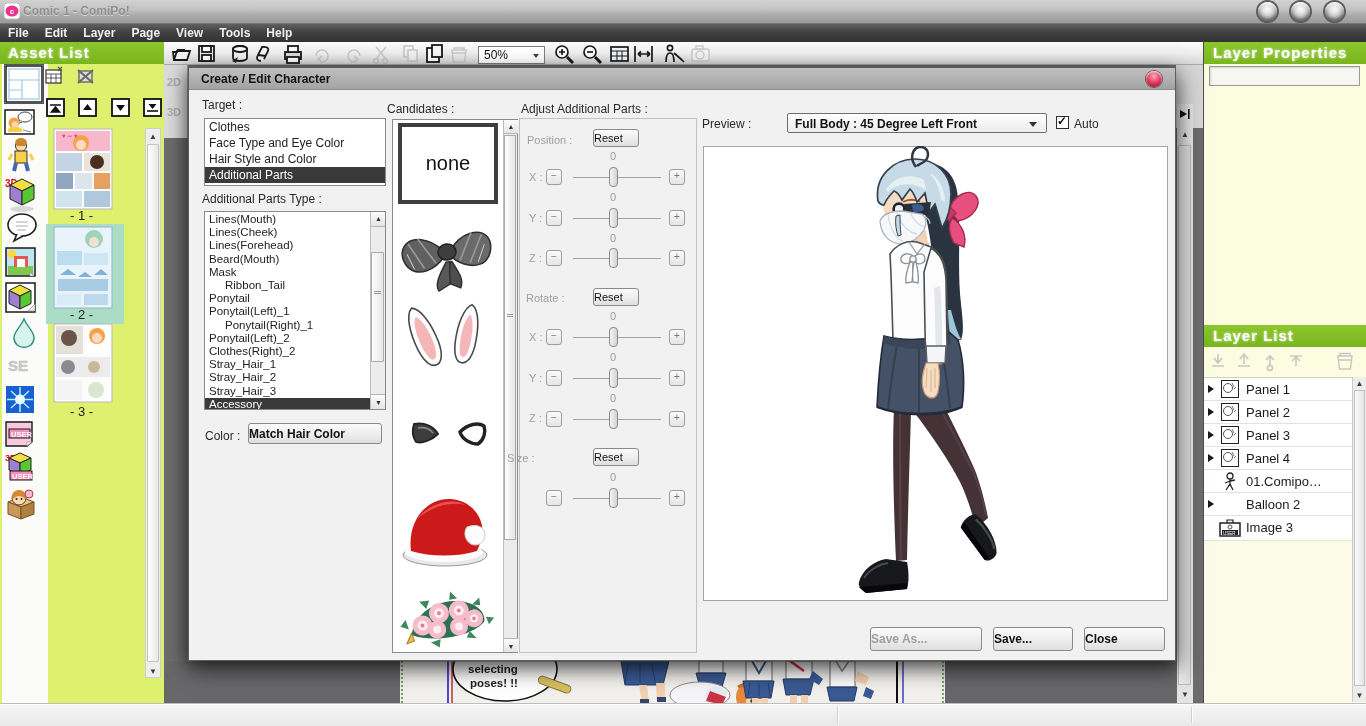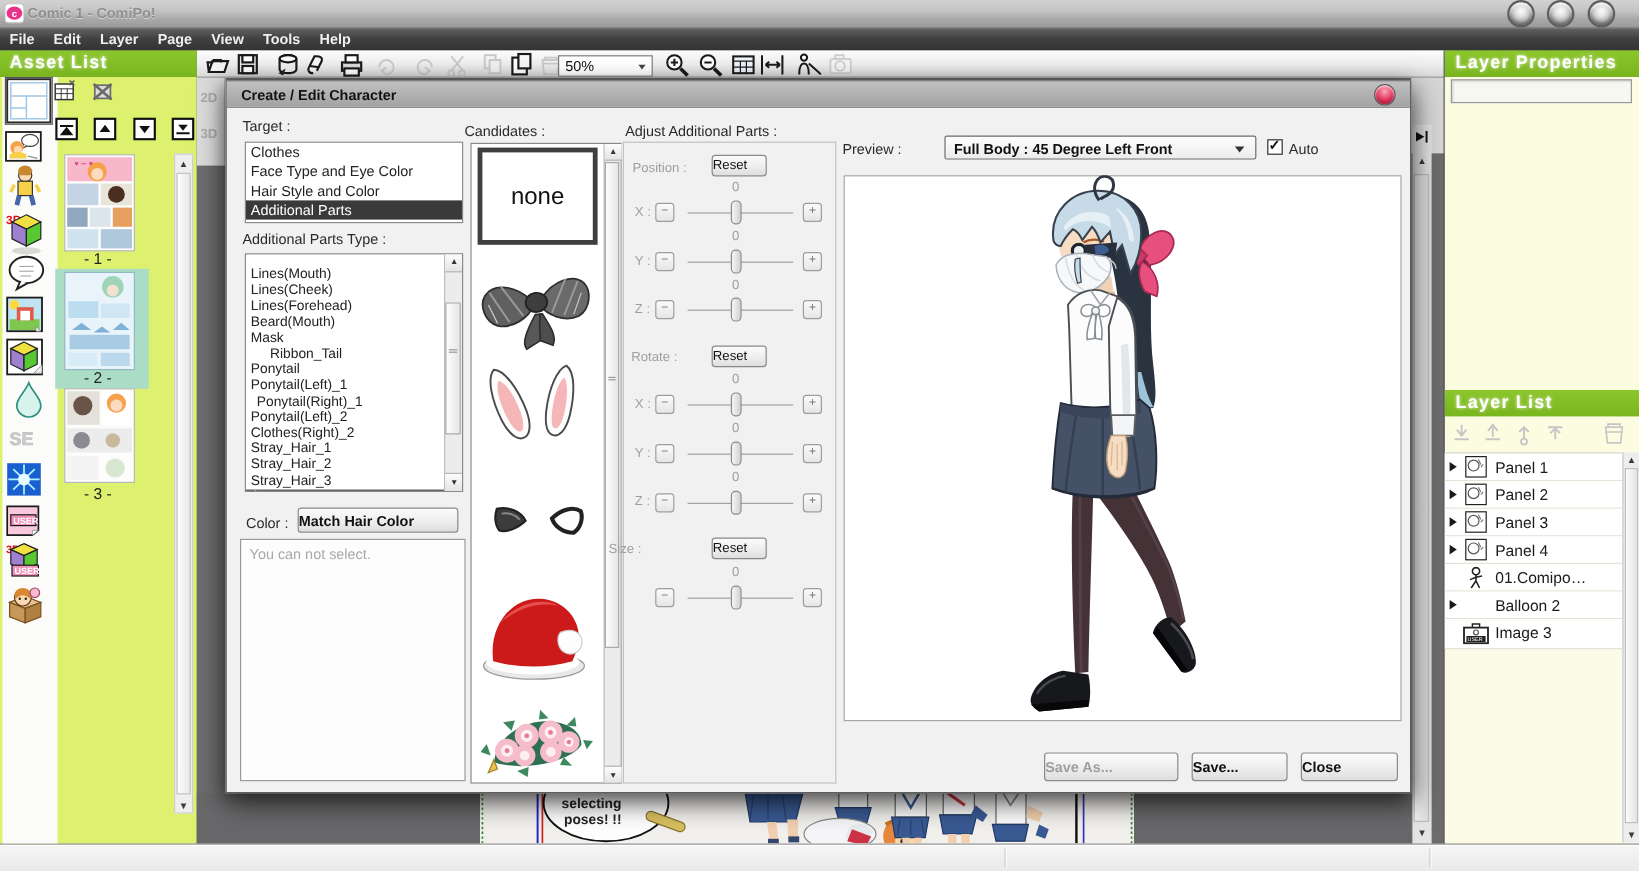--- a/index.html
+++ b/index.html
@@ -125,21 +125,21 @@
       <path d="M471,4 v16 M488,4 v16 M474,12 h12 M474,12 l3,-2.5 M474,12 l3,2.5 M486,12 l-3,-2.5 M486,12 l-3,2.5"></path>
       <circle cx="506" cy="6" r="2.6" fill="#fff"></circle>
         <path d="M502,20 c0,-6 1,-9 4,-9 s4,3 4,9 M510,11 l8,7 M518,18 l2,2" fill="none"></path>
     </g>
     <g stroke="#cccccc" fill="none" stroke-width="1.5">
       <rect x="528" y="7" width="17" height="12" rx="2" fill="#f3f3f3"></rect>
         <circle cx="536" cy="13" r="4"></circle>
         <rect x="532" y="4" width="7" height="3"></rect>
     </g>
   </svg>
-  <div class="abs" style="left:465px;top:46px;width:79px;height:18px;background:#fff;border:1px solid #7e7e7e">
+  <div class="abs" style="left:478px;top:46px;width:67px;height:18px;background:#fff;border:1px solid #7e7e7e">
     <div style="font-size:12px;color:#111;padding:1px 0 0 5px">50%</div>
     <div style="position:absolute;right:5px;top:7px;width:0;height:0;border-top:4px solid #444;border-left:3.5px solid transparent;border-right:3.5px solid transparent"></div>
   </div>
 
   <div class="abs" id="assetbody"></div>
   <div class="abs" id="assetstrip"></div>
   <div class="abs" id="assethead">Asset List</div>
   <div class="abs" id="assetsb">
       <div class="sbarrow" style="top:3px">▲</div>
       <div class="thumbv"></div>
@@ -478,50 +478,47 @@
     <div class="abs" id="dlgclose"></div>
     <div class="abs lbl" style="left:13px;top:30px">Target :</div>
     <div class="abs listbox" style="left:15px;top:50px;width:182px;height:68px">
       <div style="padding:1px 0 0 4px;height:16px">Clothes</div>
       <div style="padding:1px 0 0 4px;height:16px">Face Type and Eye Color</div>
       <div style="padding:1px 0 0 4px;height:16px">Hair Style and Color</div>
       <div style="padding:1px 0 0 4px;height:16px;background:#3a3a3a;color:#fff">Additional Parts</div>
     </div>
     <div class="abs lbl" style="left:13px;top:124px">Additional Parts Type :</div>
     <div class="abs listbox" style="left:15px;top:143px;width:182px;height:199px;font-size:11.5px;overflow:hidden">
-      <div id="partsitems" style="position:absolute;left:0;top:11px;width:166px;line-height:13.2px">
+      <div id="partsitems" style="position:absolute;left:0;top:1px;width:166px;line-height:13.2px">
         <div style="padding-left:4px">Lines(Mouth)</div>
         <div style="padding-left:4px">Lines(Cheek)</div>
         <div style="padding-left:4px">Lines(Forehead)</div>
         <div style="padding-left:4px">Beard(Mouth)</div>
         <div style="padding-left:4px">Mask</div>
         <div style="padding-left:20px">Ribbon_Tail</div>
         <div style="padding-left:4px">Ponytail</div>
         <div style="padding-left:4px">Ponytail(Left)_1</div>
-        <div style="padding-left:9px">Ponytail(Right)_1</div>
+        <div style="padding-left:20px">Ponytail(Right)_1</div>
         <div style="padding-left:4px">Ponytail(Left)_2</div>
         <div style="padding-left:4px">Clothes(Right)_2</div>
         <div style="padding-left:4px">Stray_Hair_1</div>
         <div style="padding-left:4px">Stray_Hair_2</div>
         <div style="padding-left:4px">Stray_Hair_3</div>
         <div style="padding-left:4px;background:#3a3a3a;color:#fff">Accessory</div>
       </div>
       <div style="position:absolute;right:0;top:0;width:15px;height:197px;background:#ececec;border-left:1px solid #bdbdbd">
         <div style="position:absolute;top:0;width:15px;height:15px;background:linear-gradient(#fcfcfc,#e4e4e4);border-bottom:1px solid #b5b5b5;text-align:center;font-size:7px;color:#333;padding-top:3px">▲</div>
         <div style="position:absolute;top:40px;width:13px;left:0px;height:110px;background:linear-gradient(90deg,#fdfdfd,#e6e6e6);border:1px solid #aaa;border-radius:1px">
             <div style="margin:38px 2px 0 2px;border-top:1px solid #999;border-bottom:1px solid #999;height:3px"></div>
           </div>
         <div style="position:absolute;bottom:0;width:15px;height:15px;background:linear-gradient(#fcfcfc,#e4e4e4);border-top:1px solid #b5b5b5;text-align:center;font-size:7px;color:#333;padding-top:4px">▼</div>
       </div>
     </div>
     <div class="abs lbl" style="left:16px;top:361px">Color :</div>
     <div class="abs btn" style="left:59px;top:355px;width:134px;height:21px;padding-top:3px;font-weight:bold">Match Hair Color</div>
-    <div class="abs" style="left:11px;top:381px;width:188px;height:202px;background:#fdfdfd;border:1px solid #9a9a9a">
-      <div style="font-size:12px;color:#a8a8a8;padding:5px 0 0 7px">You can not select.</div>
-    </div>
 
     <div class="abs lbl" style="left:198px;top:34px">Candidates :</div>
     <div class="abs listbox" style="left:203px;top:51px;width:126px;height:534px">
       <div id="canditems" style="position:absolute;left:0;top:0;width:111px;height:532px;overflow:hidden">
         <svg width="111" height="532" viewBox="0 0 111 532">
           <rect x="7" y="5" width="96" height="77" fill="#fff" stroke="#3f3f3f" stroke-width="4"></rect>
           <text x="55" y="50" font-size="20" fill="#111" text-anchor="middle">none</text>
           <g transform="translate(54,132) rotate(-6)">
             <path d="M-4,-2 C-16,-16 -34,-20 -42,-10 C-48,-2 -44,12 -34,16 C-22,20 -8,12 -2,2 z" fill="#606060" stroke="#2e2e2e" stroke-width="1.5"></path>
             <path d="M4,-2 C16,-18 34,-20 41,-12 C47,-4 44,10 34,15 C22,19 8,12 2,2 z" fill="#6a6a6a" stroke="#2e2e2e" stroke-width="1.5"></path>

